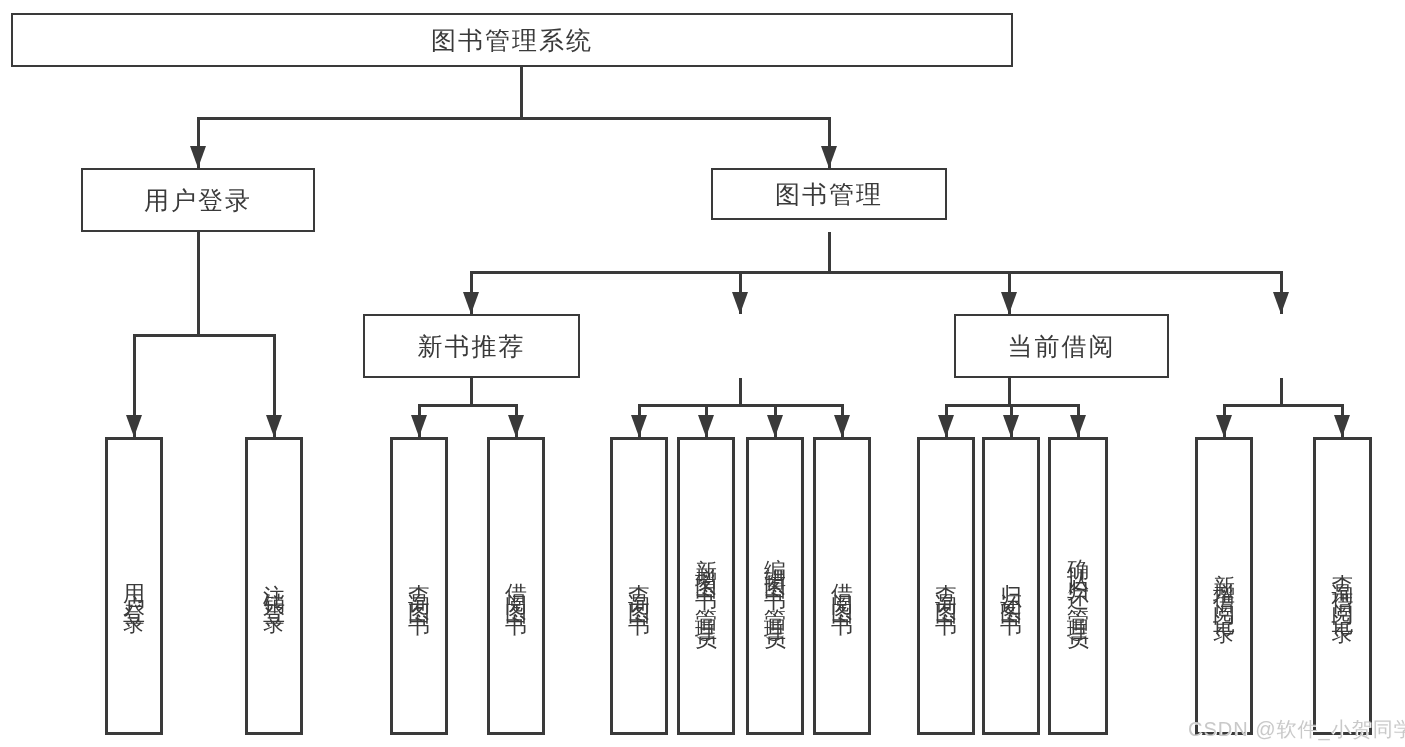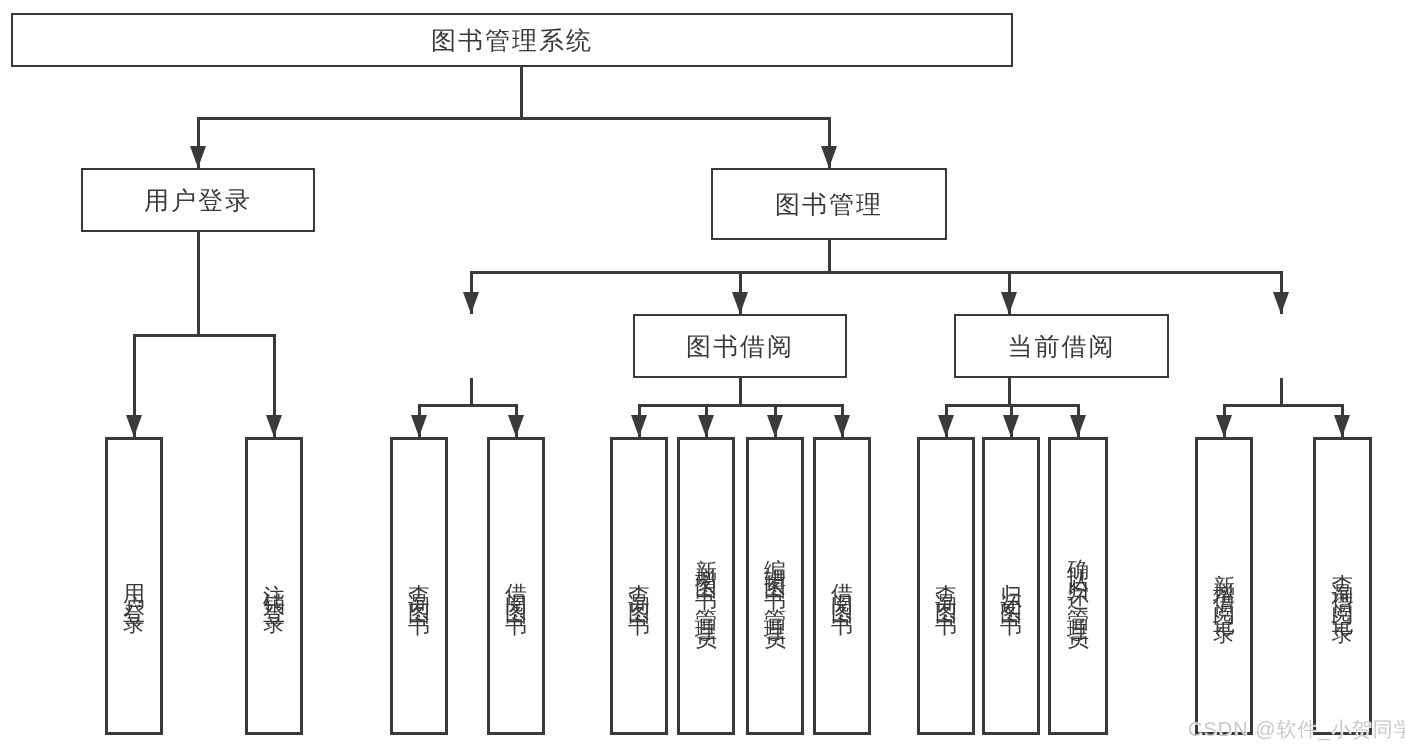--- a/index.html
+++ b/index.html
@@ -119,26 +119,26 @@
   <div class="arrow" style="left:1216px;top:415px"></div>
   <div class="arrow" style="left:1334px;top:415px"></div>
 
   <div class="box" style="left:11px;top:13px;width:1002px;height:54px">
     <span>图书管理系统</span>
   </div>
 
   <div class="box" style="left:81px;top:168px;width:234px;height:64px">
     <span>用户登录</span>
   </div>
-  <div class="box" style="left:711px;top:168px;width:236px;height:72px">
+  <div class="box" style="left:711px;top:168px;width:236px;height:52px">
     <span>图书管理</span>
   </div>
 
-  <div class="box" style="left:633px;top:314px;width:214px;height:64px">
-    <span>图书借阅</span>
+  <div class="box" style="left:363px;top:314px;width:217px;height:64px">
+    <span>新书推荐</span>
   </div>
   <div class="box" style="left:954px;top:314px;width:215px;height:64px">
     <span>当前借阅</span>
   </div>
 
   <div class="box leaf" style="left:105px;top:437px;width:58px;height:298px">
     <span class="vtext">用户登录</span>
   </div>
   <div class="box leaf" style="left:245px;top:437px;width:58px;height:298px">
     <span class="vtext">注销登录</span>

